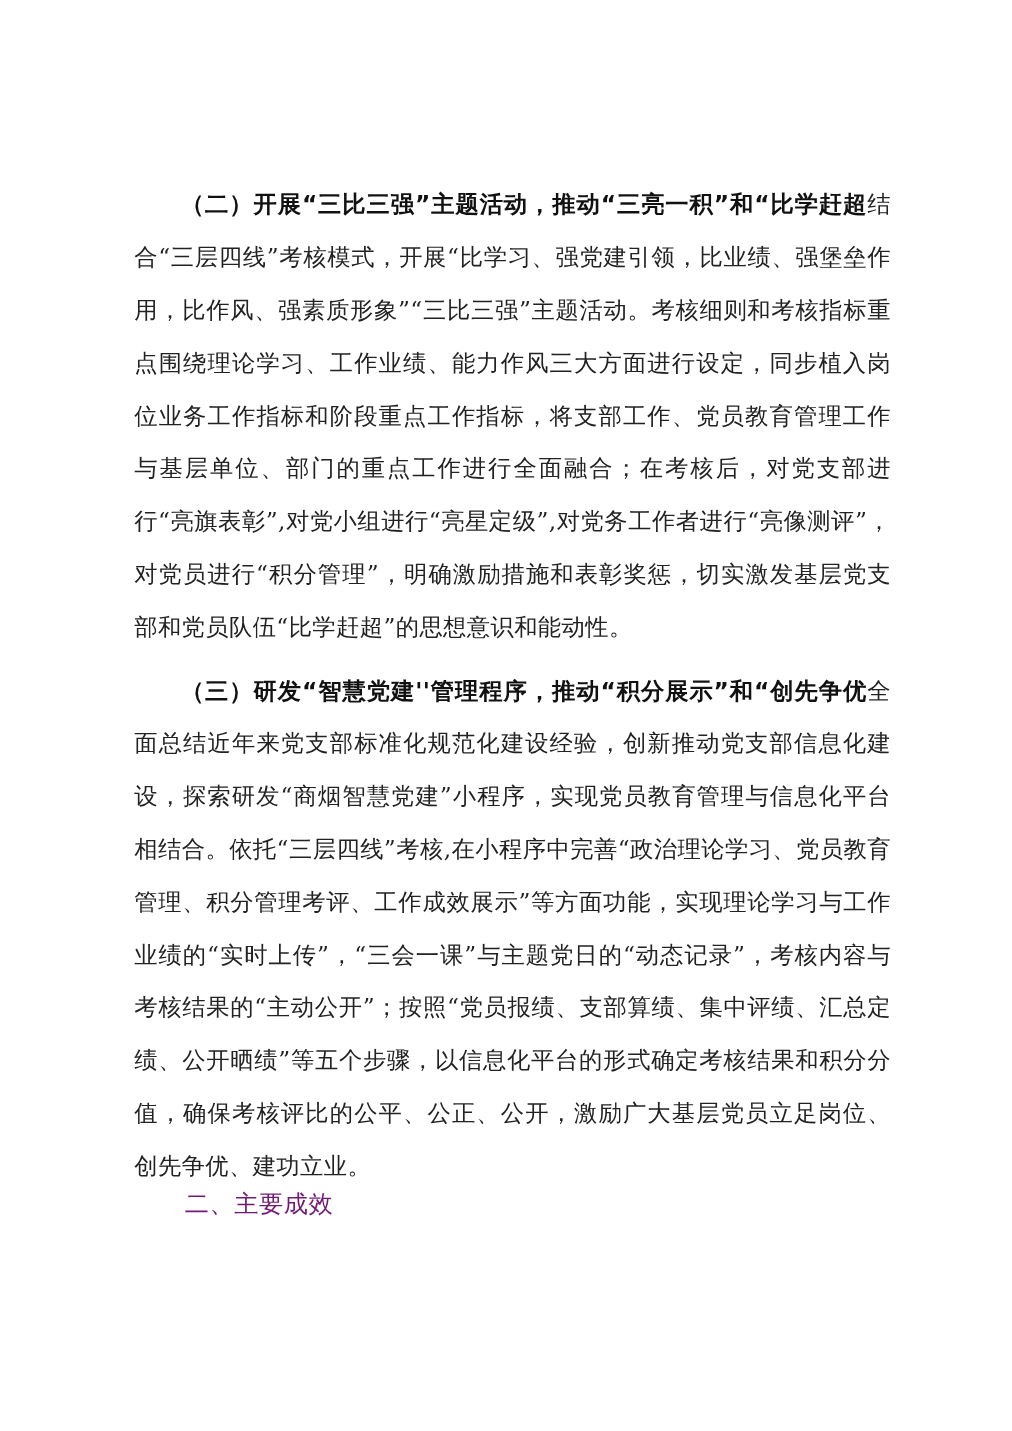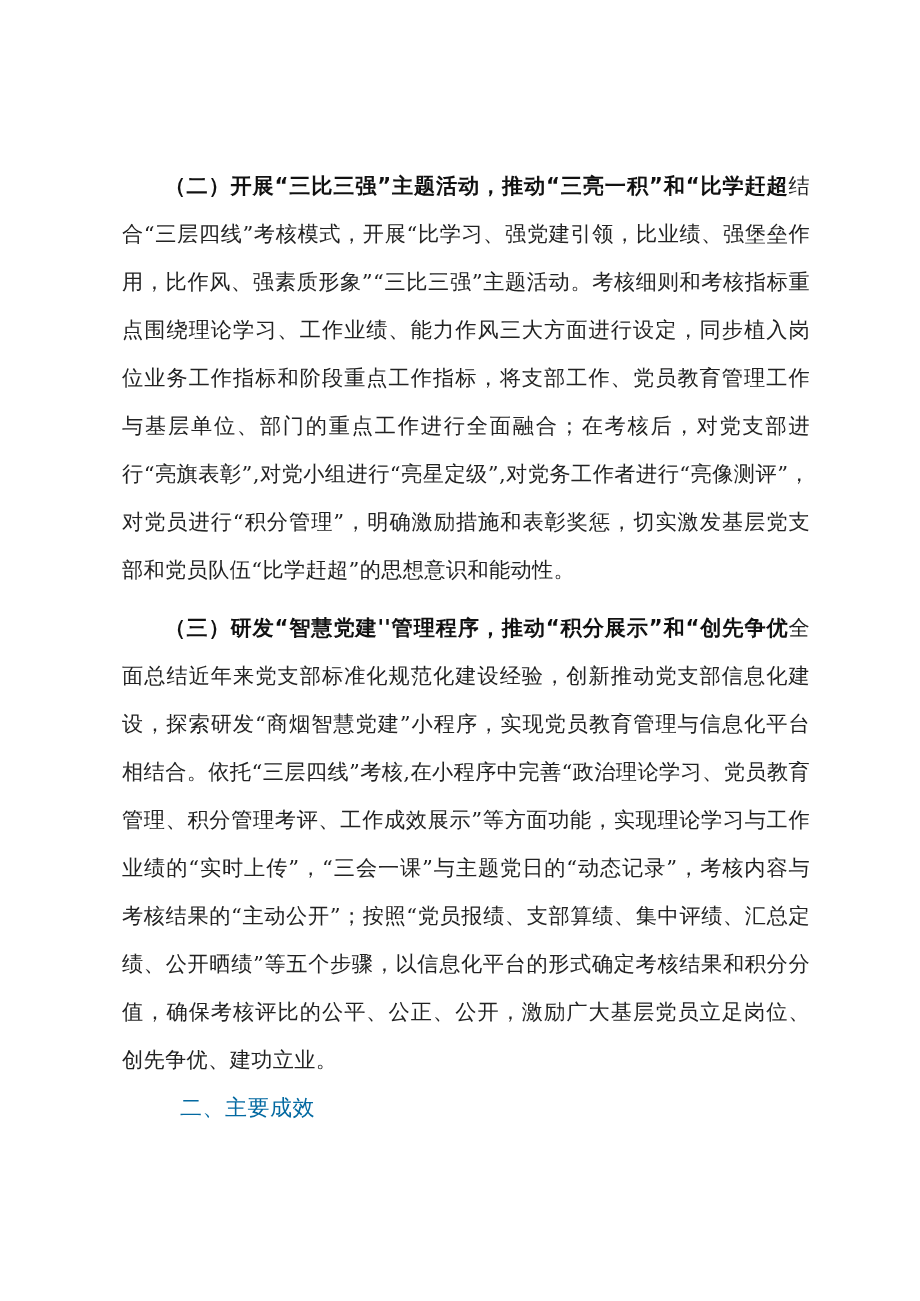--- a/index.html
+++ b/index.html
@@ -45,22 +45,22 @@
     }
     #p2 { top: 162px; }
     #p3 { top: 604px; }
     .heading {
       position: absolute;
       left: 168px;
       top: 1076px;
       font-family: "DejaVu Sans", "Liberation Sans", sans-serif;
       font-size: 22px;
       line-height: 40px;
-      color: #0369a1;
-      margin: 12px;
+      color: #701a75;
+      margin: 0;
       font-weight: normal;
       letter-spacing: 0.5px;
     }
   </style>
 </head>
 <body>
 
 <div class="page">
 
   <p class="para" id="p2"><span class="lead">（二）开展“三比三强”主题活动，推动“三亮一积”和“比学赶超</span><span class="body">结合“三层四线”考核模式，开展“比学习、强党建引领，比业绩、强堡垒作用，比作风、强素质形象”“三比三强”主题活动。考核细则和考核指标重点围绕理论学习、工作业绩、能力作风三大方面进行设定，同步植入岗位业务工作指标和阶段重点工作指标，将支部工作、党员教育管理工作与基层单位、部门的重点工作进行全面融合；在考核后，对党支部进行“亮旗表彰”,对党小组进行“亮星定级”,对党务工作者进行“亮像测评”，对党员进行“积分管理”，明确激励措施和表彰奖惩，切实激发基层党支部和党员队伍“比学赶超”的思想意识和能动性。</span></p>

